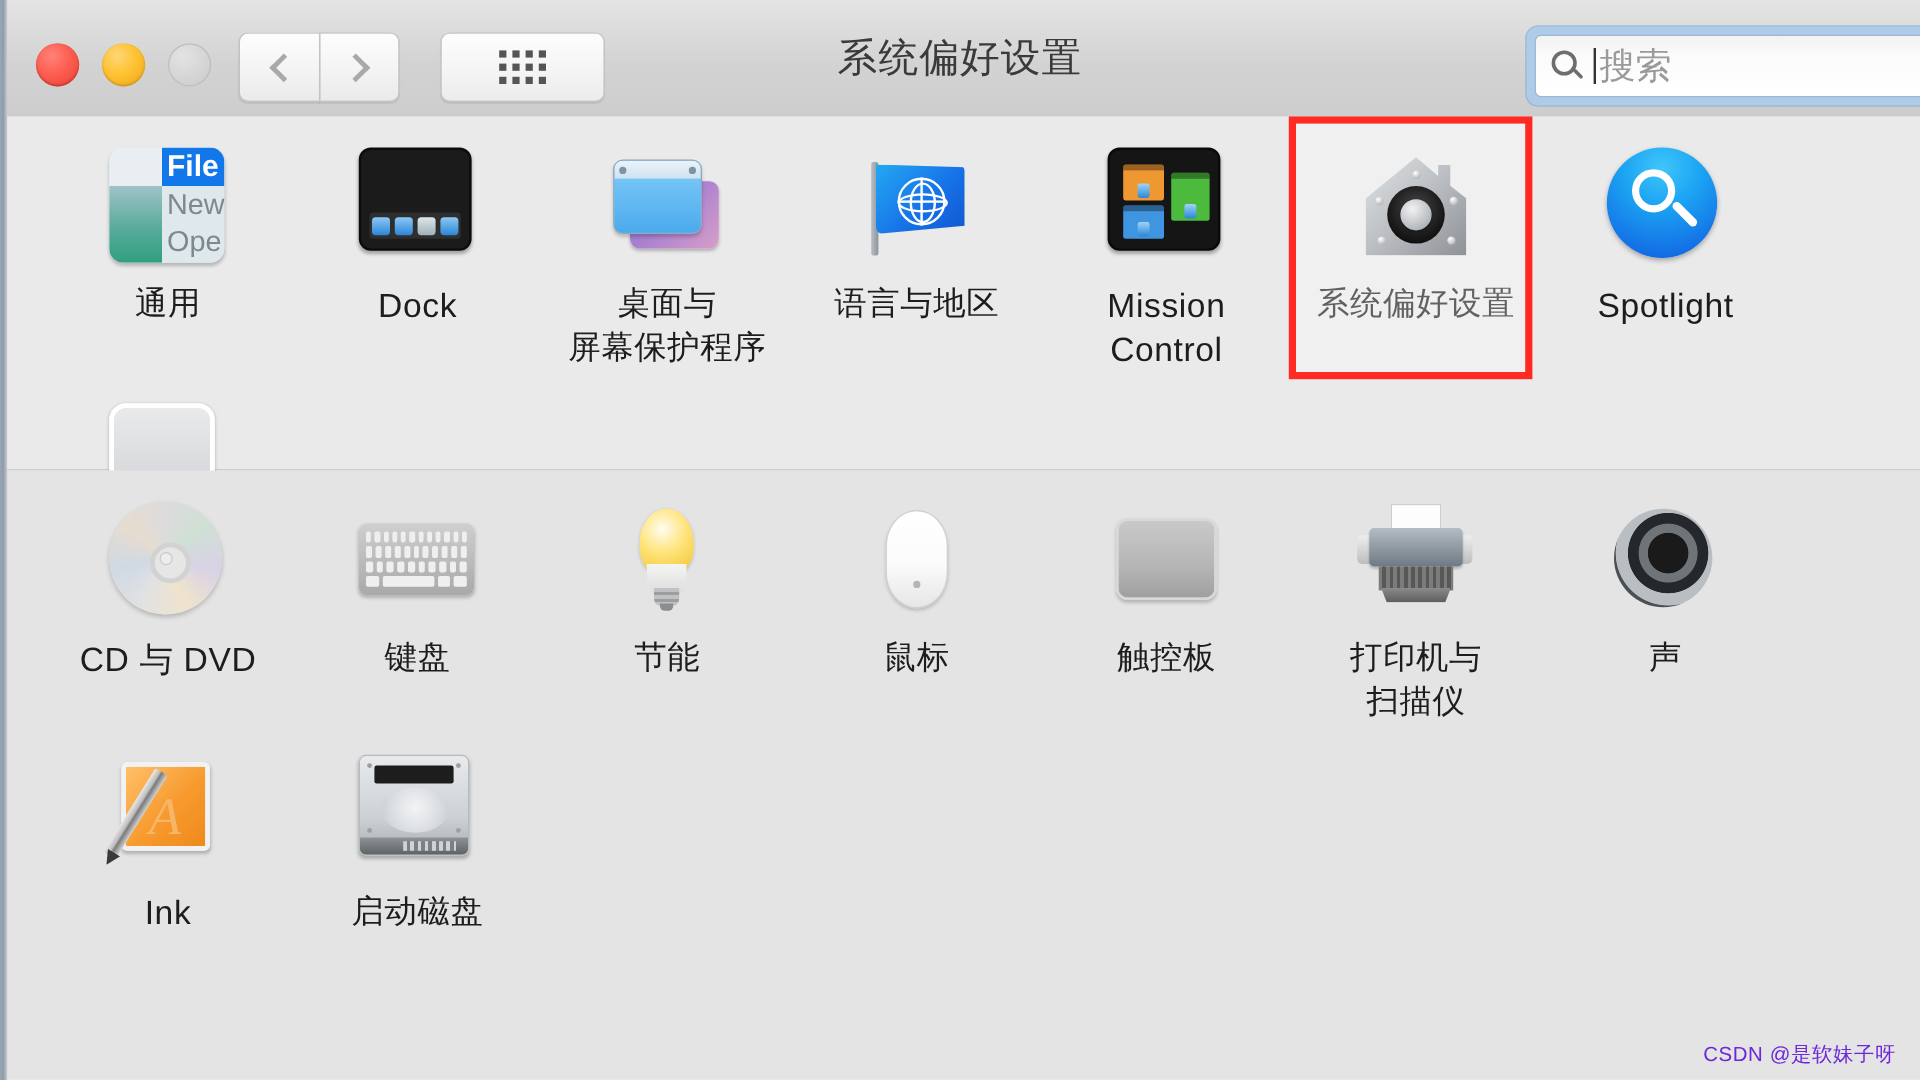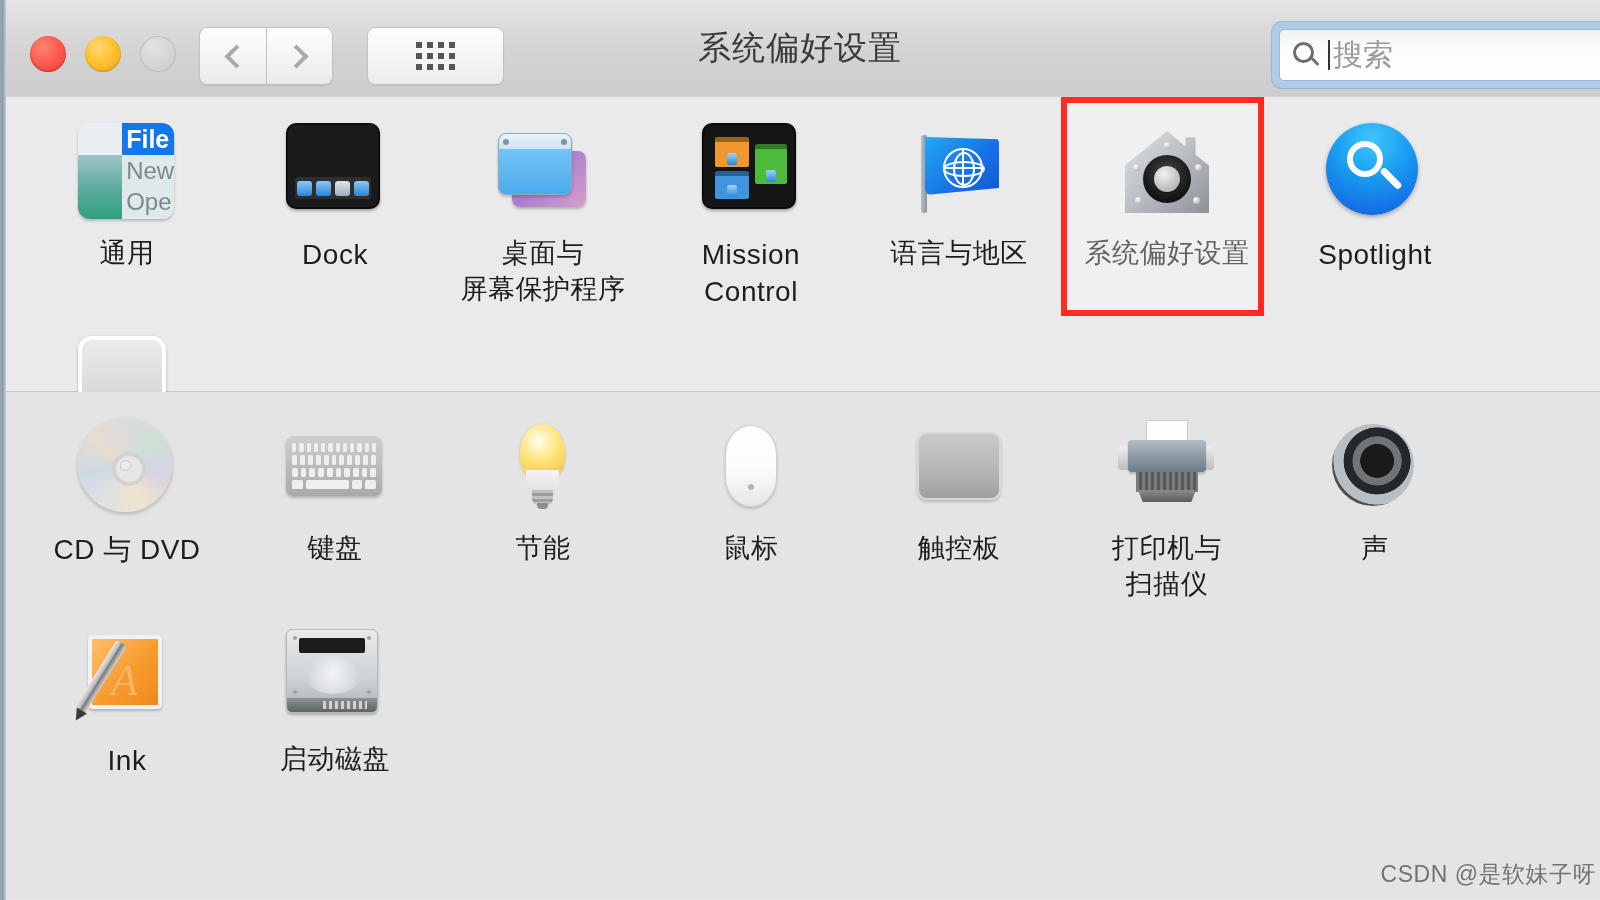--- a/index.html
+++ b/index.html
@@ -107,21 +107,21 @@
 
   
   #content { position: relative; height: 803px; }
   .section { position: relative; padding: 0 0; }
   .section.personal { background: #eaeaea; height: 295px; border-bottom: 1px solid #c3c6cb; }
   .section.hardware { background: #e4e4e4; height: 507px; }
 
   .grid {
     display: grid;
     grid-template-columns: repeat(7, 208px);
-    padding-left: 23px;
+    padding-left: 36px;
   }
   .cell {
     display: flex; flex-direction: column; align-items: center;
     padding-top: 26px;
     position: relative;
   }
   .iconbox { width: 98px; height: 98px; position: relative; }
   .label {
     margin-top: 15px; text-align: center;
     font-size: 27px; color: #1d1d1d; line-height: 1.33;
@@ -361,22 +361,22 @@
   .ic-hd .bottom { position: absolute; left: 0; right: 0; bottom: 0; height: 14px;
                    background: linear-gradient(to bottom,#8d9295,#5e6366);
                    border-radius: 0 0 5px 5px; }
   .ic-hd .bottom:after { content:""; position:absolute; right: 10px; top: 3px;
                    width: 44px; height: 8px;
                    background: repeating-linear-gradient(to right,#cfd3d6 0 3px,#7b8083 3px 6px); }
   .ic-hd .scr { position:absolute; width:4px; height:4px; border-radius:50%; background:#9aa0a4; }
 
   
   .watermark {
-    position: absolute; right: 4px; bottom: 10px;
-    font-size: 23px; color: #737373; letter-spacing: .5px;
+    position: absolute; right: 20px; bottom: 10px;
+    font-size: 17px; color: #6d28d9; letter-spacing: .5px;
   }
 </style>
 </head>
 <body>
 
 <div id="window">
   <div class="edge-left"></div>
 
   <div id="titlebar">
     <div class="traffic">
@@ -473,42 +473,42 @@
                   <div class="body"></div>
                 </div>
             </div>
           </div>
           <div class="label">桌面与
 屏幕保护程序</div>
         </div>
 
         <div class="cell">
           <div class="iconbox">
-            <div class="ic-mc">
-              <div class="w orange"></div>
-                <div class="w green"></div>
-                <div class="w blue"></div>
-            </div>
-          </div>
-          <div class="label latin">Mission
-Control</div>
-        </div>
-
-        <div class="cell">
-          <div class="iconbox">
             <div class="ic-lang">
               <div class="pole"></div>
                 <div class="flag"></div>
               <div class="globe">
                   <span class="m1"></span>
                   <span class="m2"></span>
                 </div>
             </div>
           </div>
           <div class="label">语言与地区</div>
+        </div>
+
+        <div class="cell">
+          <div class="iconbox">
+            <div class="ic-mc">
+              <div class="w orange"></div>
+                <div class="w green"></div>
+                <div class="w blue"></div>
+            </div>
+          </div>
+          <div class="label latin">Mission
+Control</div>
         </div>
 
         <div class="cell highlight">
           <div class="iconbox">
             <div class="ic-sec">
               <div class="house"></div>
               <div class="ring"></div>
                 <div class="dial"></div>
               <span class="bolt b1"></span>
                 <span class="bolt b2"></span>

